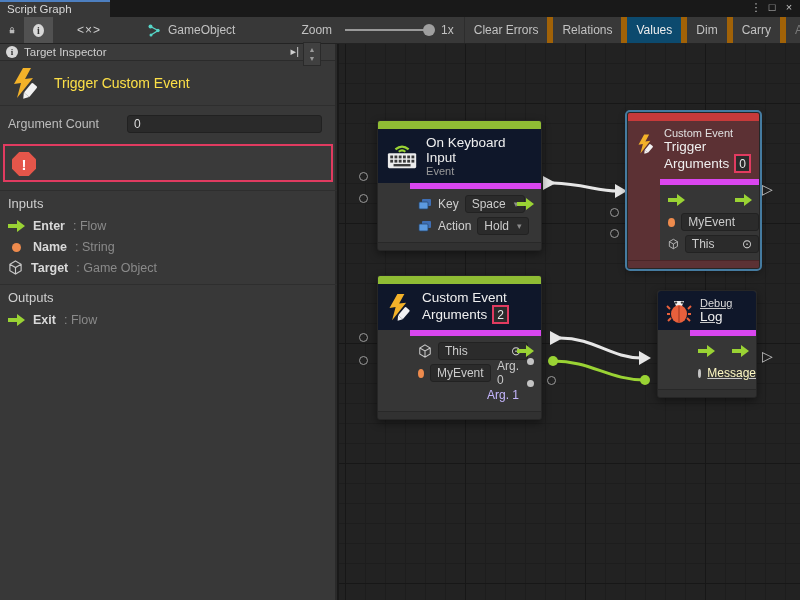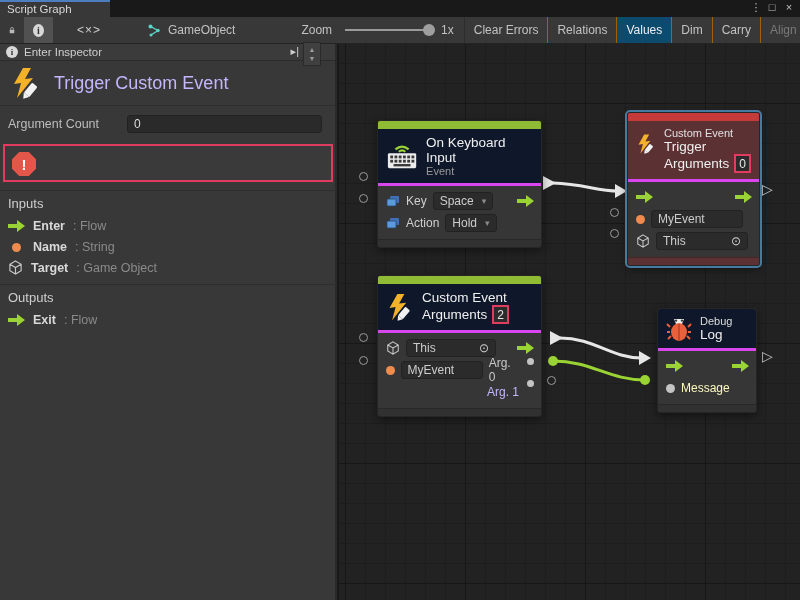--- a/index.html
+++ b/index.html
@@ -8,21 +8,21 @@
 
   
   #tabbar { position:absolute; left:0; top:0; width:684px; height:17px; background:#191919; }
   #tab-active { position:absolute; left:0; top:0; width:110px; height:17px; background:#383838;
     border-top:2px solid #4d7fc0; font-size:11.5px; color:#d8d8d8; padding:1px 0 0 7px; }
   .winctl { position:absolute; top:1px; font-size:11px; color:#c0c0c0; width:16px; text-align:center; cursor:default; }
 
   
   #toolbar { position:absolute; left:0; top:17px; width:800px; height:27px; background:#383838;
     border-bottom:1px solid #232323; display:flex; align-items:stretch; font-size:12px; color:#c2c2c2; }
-  .tbtn { display:flex; align-items:center; padding:0 9px; border-right:1px solid #a16207; white-space:nowrap; }
+  .tbtn { display:flex; align-items:center; padding:0 9px; border-right:6px solid #a16207; white-space:nowrap; }
   .tbtn.noborder { border-right:none; }
   .tbtn.active { background:#0c4a6e; color:#eee; }
   .tbtn.dim { color:#7a7a7a; }
   .caret { font-size:9px; margin-left:4px; color:#8a8a8a; }
 
   #lockbtn { width:24px; justify-content:center; }
   #infobtn { width:29px; justify-content:center; background:#515151; }
   #codebtn { width:52px; justify-content:center; margin-left:15px; color:#cfcfcf; letter-spacing:1px; border-right:none;}
   #gobj { margin-left:28px; border-right:none; }
   #zoomlbl { margin-left:48px; border-right:none; }
@@ -39,21 +39,21 @@
   #inspector { position:absolute; left:0; top:44px; width:337px; height:556px; background:#383838;
     border-right:2px solid #2a2a2a; }
   #insp-header { height:17px; border-bottom:1px solid #2b2b2b; display:flex; align-items:center;
     gap:6px; padding-left:6px; font-size:11.5px; color:#cfcfcf; position:relative; background:#3b3b3b; }
   #dockbtn { position:absolute; right:36px; top:1px; color:#d0d0d0; font-size:11px; }
   #spinner { position:absolute; right:14px; top:-2px; width:18px; height:24px; background:#404040;
     border:1px solid #2a2a2a; display:flex; flex-direction:column; align-items:center; justify-content:center; }
   #spinner span { font-size:7px; color:#9a9a9a; line-height:9px; }
 
   #insp-title { height:45px; border-bottom:1px solid #2e2e2e; display:flex; align-items:center; gap:12px; padding-left:10px; }
-  #insp-title .ttl { font-size:18px; color:#c4b5fd; }
+  #insp-title .ttl { font-size:14px; color:#fde047; }
 
   #argrow { position:relative; height:36px; border-bottom:0; }
   #argrow .lbl { position:absolute; left:8px; top:11px; font-size:12.5px; color:#bdbdbd; }
   #argrow input { position:absolute; left:127px; top:9px; width:195px; height:18px; background:#2a2a2a;
     border:1px solid #212121; border-radius:3px; color:#dedede; font-size:12px; padding:0 6px;
     font-family:"Liberation Sans", sans-serif; }
 
   #errorbox { position:absolute; left:3px; top:100px; width:330px; height:38px;
     border:2px solid #e13b60; background:#3a3a3a; padding:5px 6px 5px 38px; }
   #erricon { position:absolute; left:7px; top:6px; width:24px; height:24px; background:#e5564a;
@@ -76,21 +76,21 @@
       linear-gradient(#171717 1px, transparent 1px),
       linear-gradient(90deg,#171717 1px, transparent 1px),
       linear-gradient(#1d1d1d 1px, transparent 1px),
       linear-gradient(90deg,#1d1d1d 1px, transparent 1px);
     background-size:120px 120px,120px 120px,20px 20px,20px 20px;
     background-position:6px 59px,6px 59px,6px 19px,6px 19px; }
 
   .node { position:absolute; border-radius:3px; box-shadow:0 3px 8px rgba(0,0,0,.45); background:#363636; border:1px solid #262626; }
   .node .bar { height:8px; background:#8fbc34; border-radius:2px 2px 0 0; }
   .node .head { background:#0f172a; display:flex; align-items:center; gap:8px; padding:6px 8px; }
-  .node .body { background:#363636; border-top:3px solid #d946ef; padding:4px 0 5px; }
+  .node .body { background:#363636; border-top:6px solid #d946ef; padding:4px 0 5px;margin-left:32px; }
   .node .foot { height:8px; background:#313131; border-top:1px solid #282828; border-radius:0 0 2px 2px; }
   .nrow { position:relative; height:22px; display:flex; align-items:center; gap:6px; padding-left:8px; font-size:12px; color:#cfcfcf; }
   .field { background:#2b2b2b; border:1px solid #222; border-radius:3px; color:#cccccc;
     font-size:12px; padding:1px 6px; display:inline-flex; align-items:center; gap:6px; }
   .field .caret { margin-left:2px; }
   .kicker { font-size:11px; color:#e0e0e0; }
   .ntitle { font-size:13.5px; color:#efefef; }
   .nsub { font-size:11px; color:#9a9a9a; }
   .garrow { width:17px; height:12px; flex:none; }
   .out-arrow { position:absolute; right:7px; top:5px; }
@@ -168,21 +168,21 @@
     </div>
   <div class="tbtn dim">
       <span>Align</span>
     </div>
 
 </div>
 
 <div id="inspector">
   <div id="insp-header">
     <span class="infocircle" style="width:12px;height:12px;font-size:9px">i</span>
-    <span>Enter Inspector</span>
+    <span>Target Inspector</span>
     <span id="dockbtn">▸|</span>
     <span id="spinner">
       <span>▲</span>
       <span>▼</span>
     </span>
   </div>
 
   <div id="insp-title">
     <svg width="32" height="32" viewBox="0 0 32 32">
       <polygon points="13,1 4,17 11,16 7,31 23,11 15,12 21,1" fill="#f3b229"></polygon>
@@ -394,21 +394,21 @@
           </span>
         <span style="margin-left:auto; margin-right:22px; color:#c9c9c9;">Arg. 0</span>
       </div>
       <div class="nrow">
         <span style="margin-left:auto; margin-right:22px; color:#c4b5fd;">Arg. 1</span>
       </div>
     </div>
     <div class="foot"></div>
   </div>
 
-  <div class="node" style="left:318px; top:264px; width:100px;">
+  <div class="node" style="left:318px; top:246px; width:100px;text-decoration:underline;">
     <div class="head" style="border-radius:3px 3px 0 0;">
       <svg width="26" height="26" viewBox="0 0 26 26">
         <polygon points="8,3 18,3 16,8 10,8" fill="#f0f0f0"></polygon>
         <circle cx="10" cy="4.6" r="1.2" fill="#3a3a3a"></circle>
           <circle cx="16" cy="4.6" r="1.2" fill="#3a3a3a"></circle>
         <g stroke="#e8603c" stroke-width="2">
             <line x1="4" y1="11" x2="1" y2="8"></line>
             <line x1="4" y1="16" x2="1" y2="16"></line>
             <line x1="5" y1="20" x2="2" y2="23"></line>
             <line x1="22" y1="11" x2="25" y2="8"></line>

